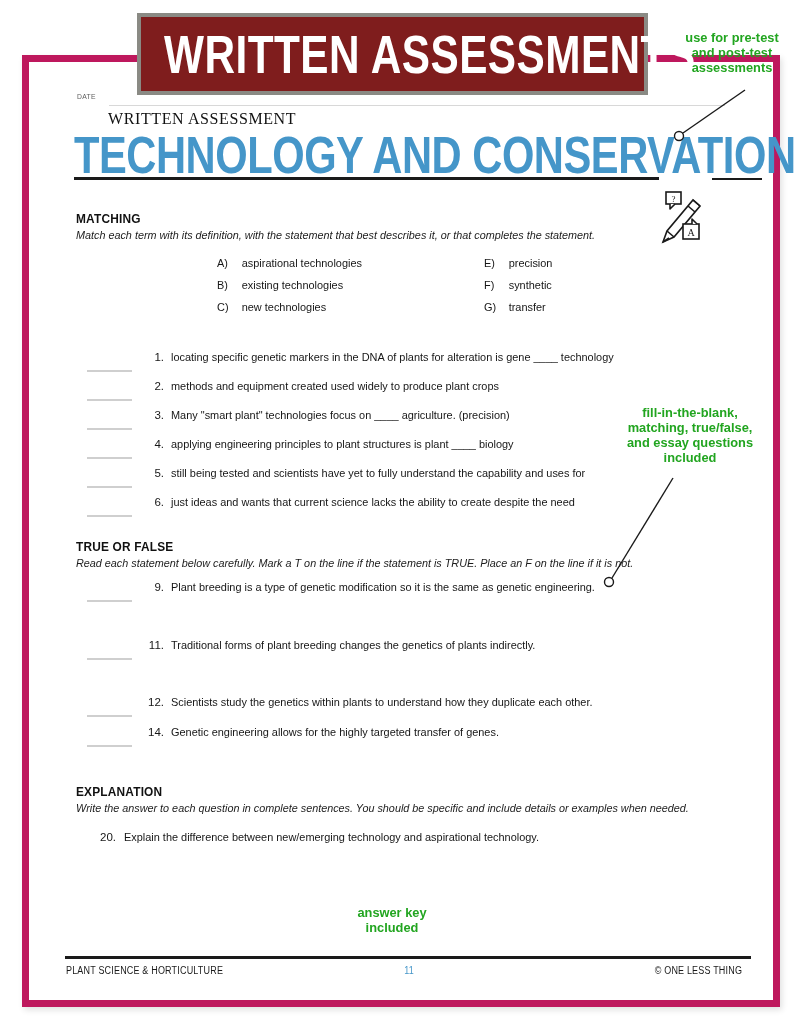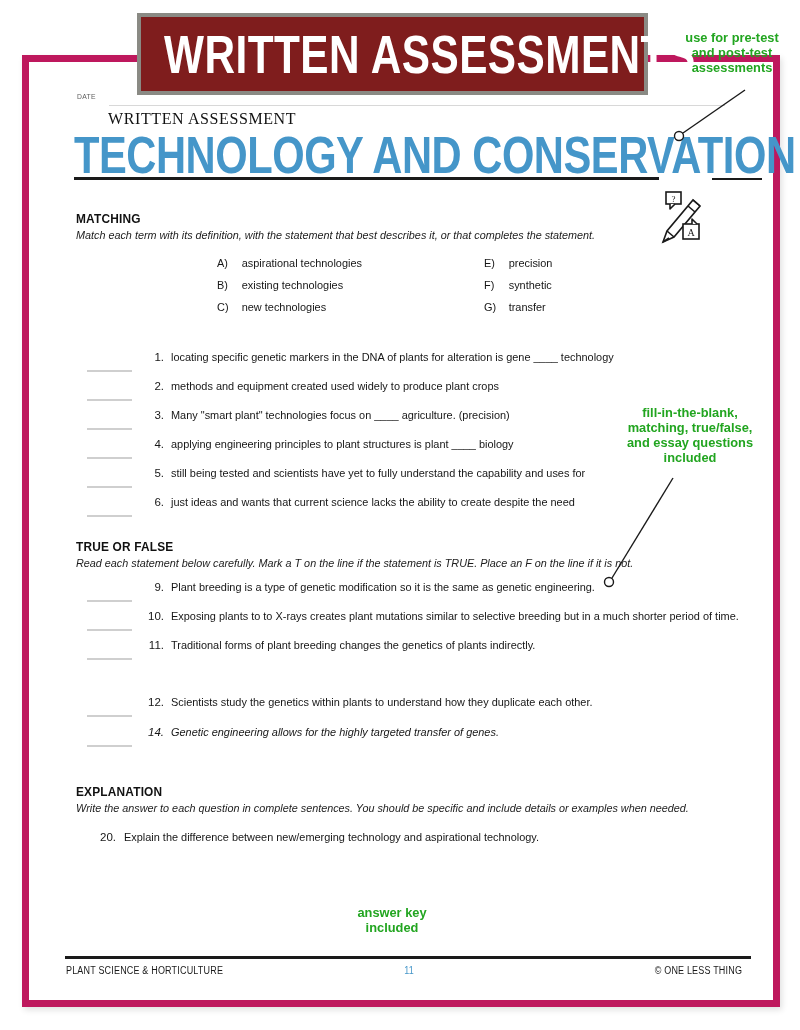--- a/index.html
+++ b/index.html
@@ -360,36 +360,31 @@
     </div>
 
     <div class="sec-head" style="left:47px; top:478px;">TRUE OR FALSE</div>
     <div class="sec-sub" style="left:47px; top:495px;">Read each statement below carefully. Mark a T on the line if the statement is TRUE. Place an F on the line if it is not.</div>
 
     <div class="qrow" style="top:518px;">
       <div class="qline"></div>
       <div class="qnum">9.</div>
       <div class="qtext">Plant breeding is a type of genetic modification so it is the same as genetic engineering.</div>
     </div>
-    <div class="qrow" style="top:547px;">
-      <div class="qline"></div>
-      <div class="qnum">10.</div>
-      <div class="qtext">Exposing plants to to X-rays creates plant mutations similar to selective breeding but in a much shorter period of time.</div>
-    </div>
     <div class="qrow" style="top:576px;">
       <div class="qline"></div>
       <div class="qnum">11.</div>
       <div class="qtext">Traditional forms of plant breeding changes the genetics of plants indirectly.</div>
     </div>
     <div class="qrow" style="top:633px;">
       <div class="qline"></div>
       <div class="qnum">12.</div>
       <div class="qtext">Scientists study the genetics within plants to understand how they duplicate each other.</div>
     </div>
-    <div class="qrow" style="top:663px;font-style:italic;">
+    <div class="qrow" style="top:663px;">
       <div class="qline"></div>
       <div class="qnum">14.</div>
       <div class="qtext">Genetic engineering allows for the highly targeted transfer of genes.</div>
     </div>
 
     <div class="sec-head" style="left:47px; top:723px;">EXPLANATION</div>
     <div class="sec-sub" style="left:47px; top:740px;">Write the answer to each question in complete sentences. You should be specific and include details or examples when needed.</div>
 
     <div class="erow" style="top:769px;">
       <div class="enum">20.</div>

